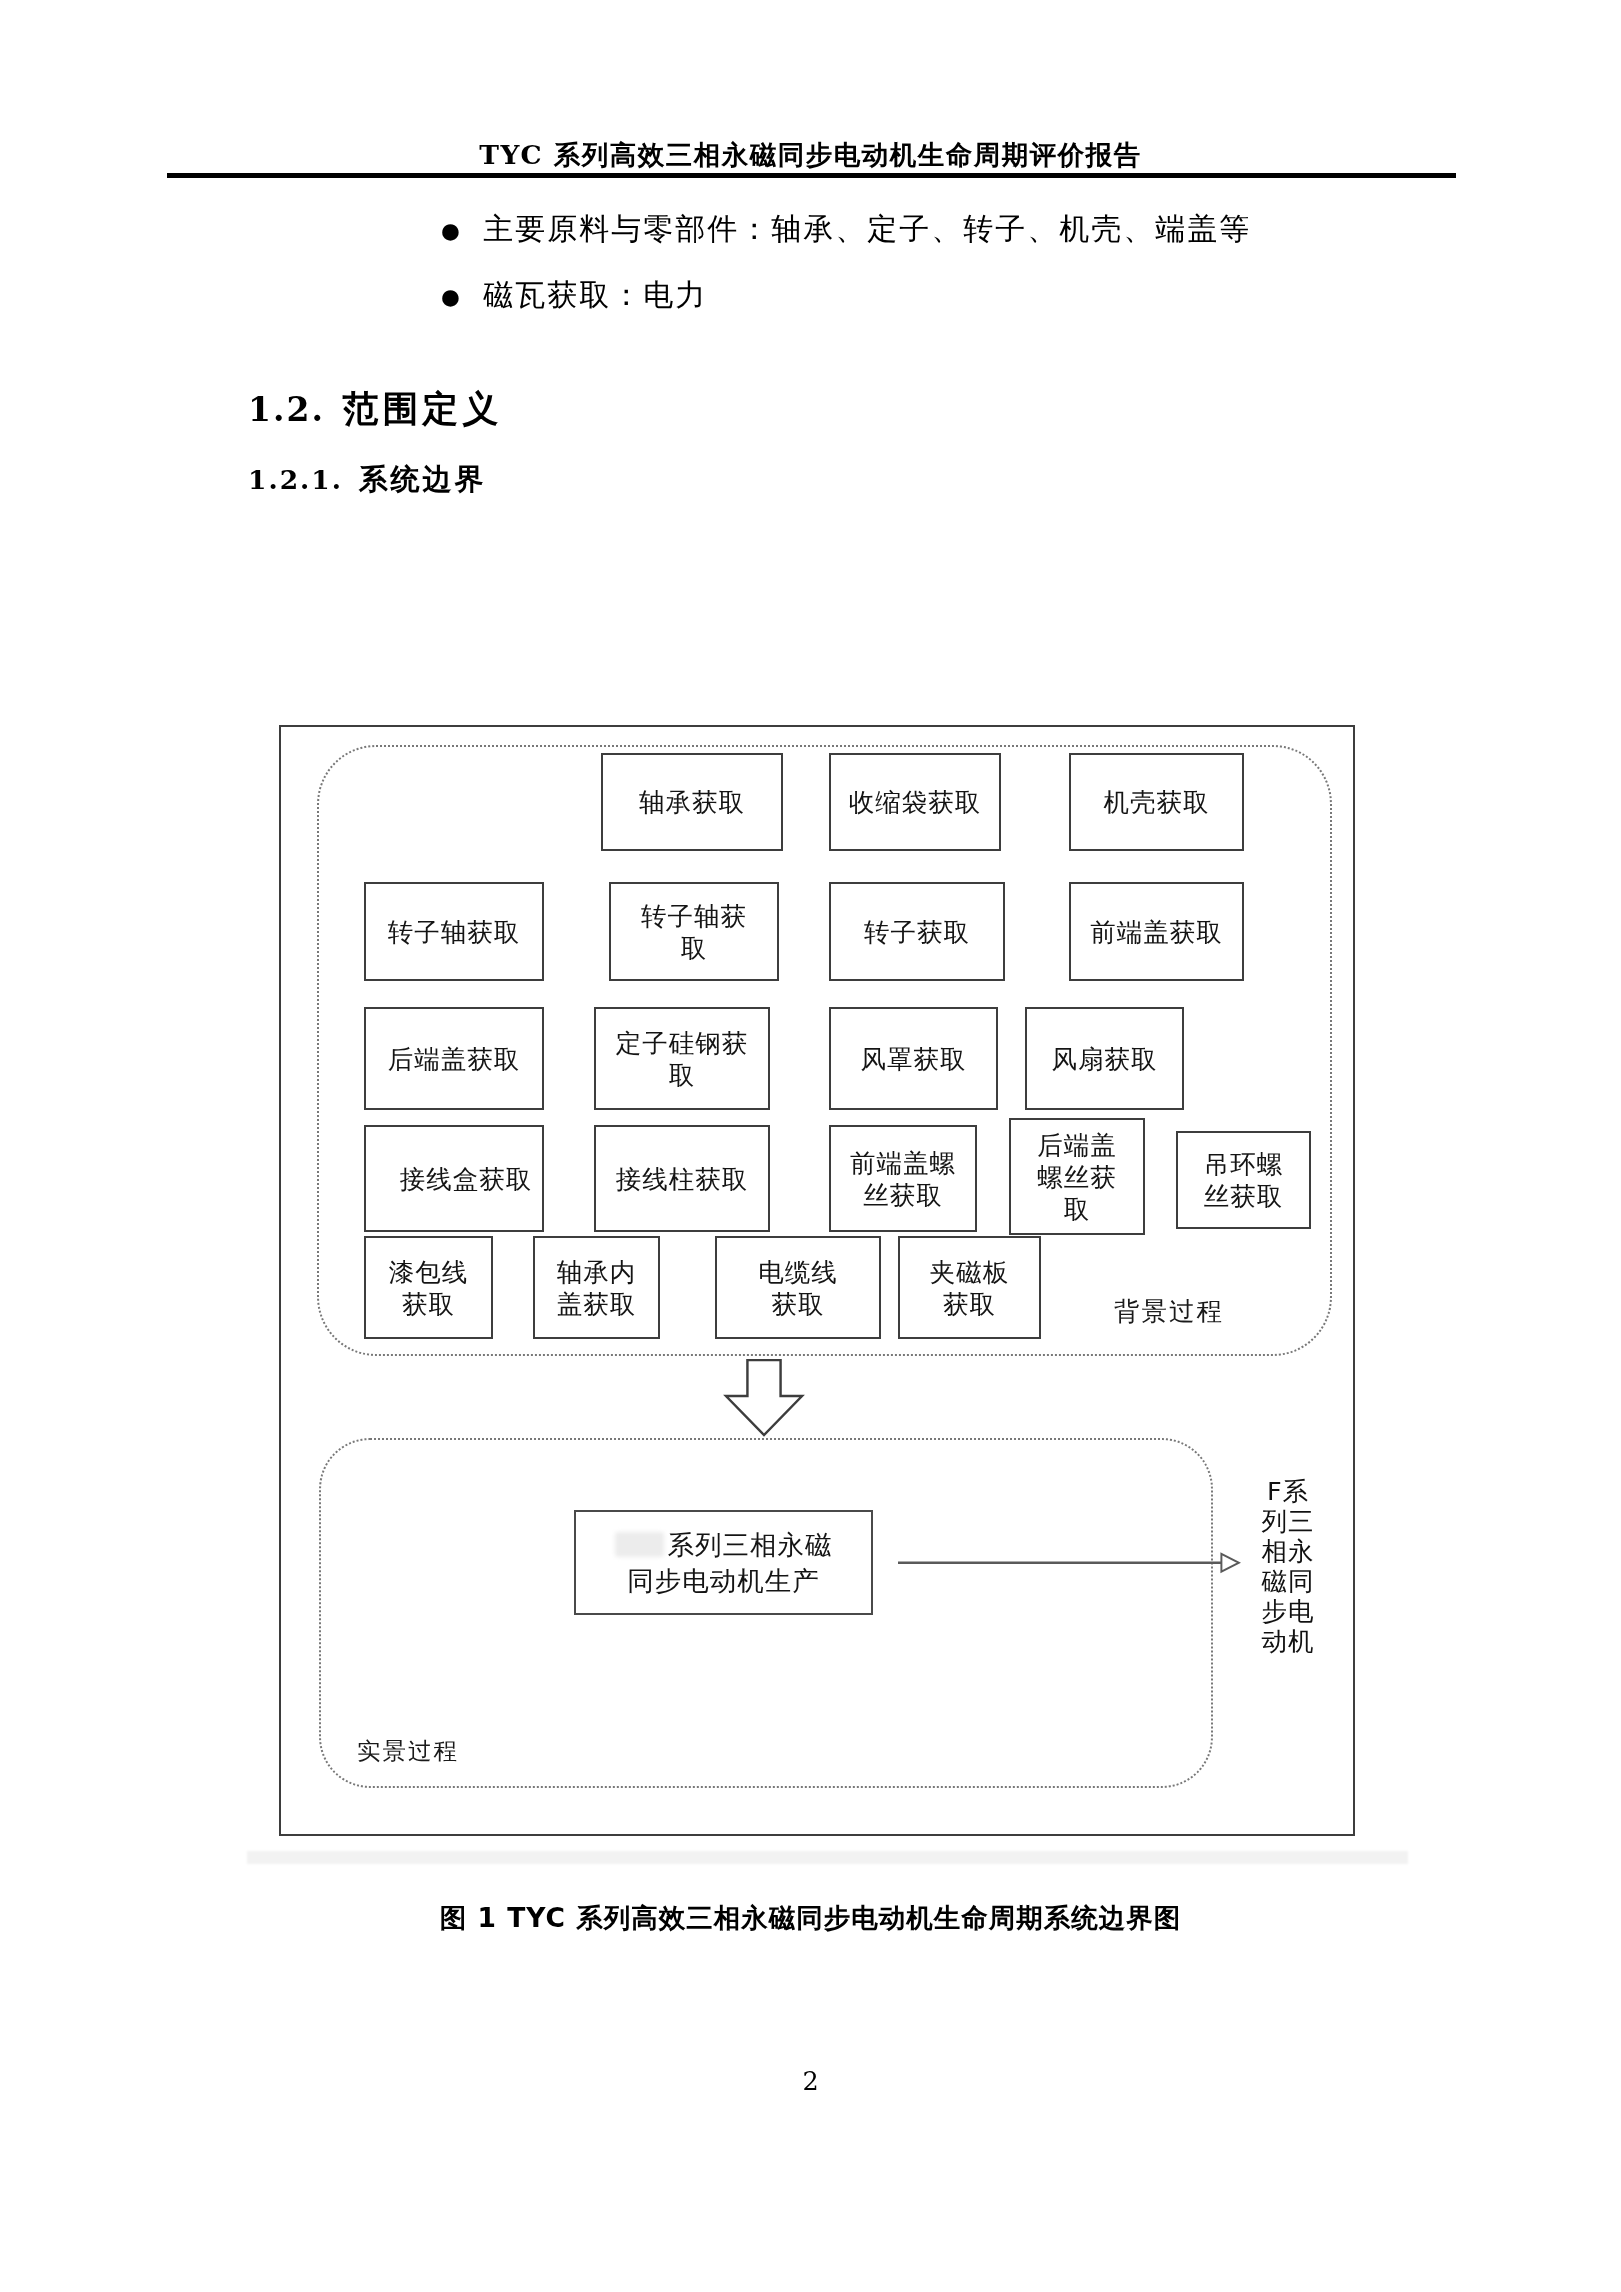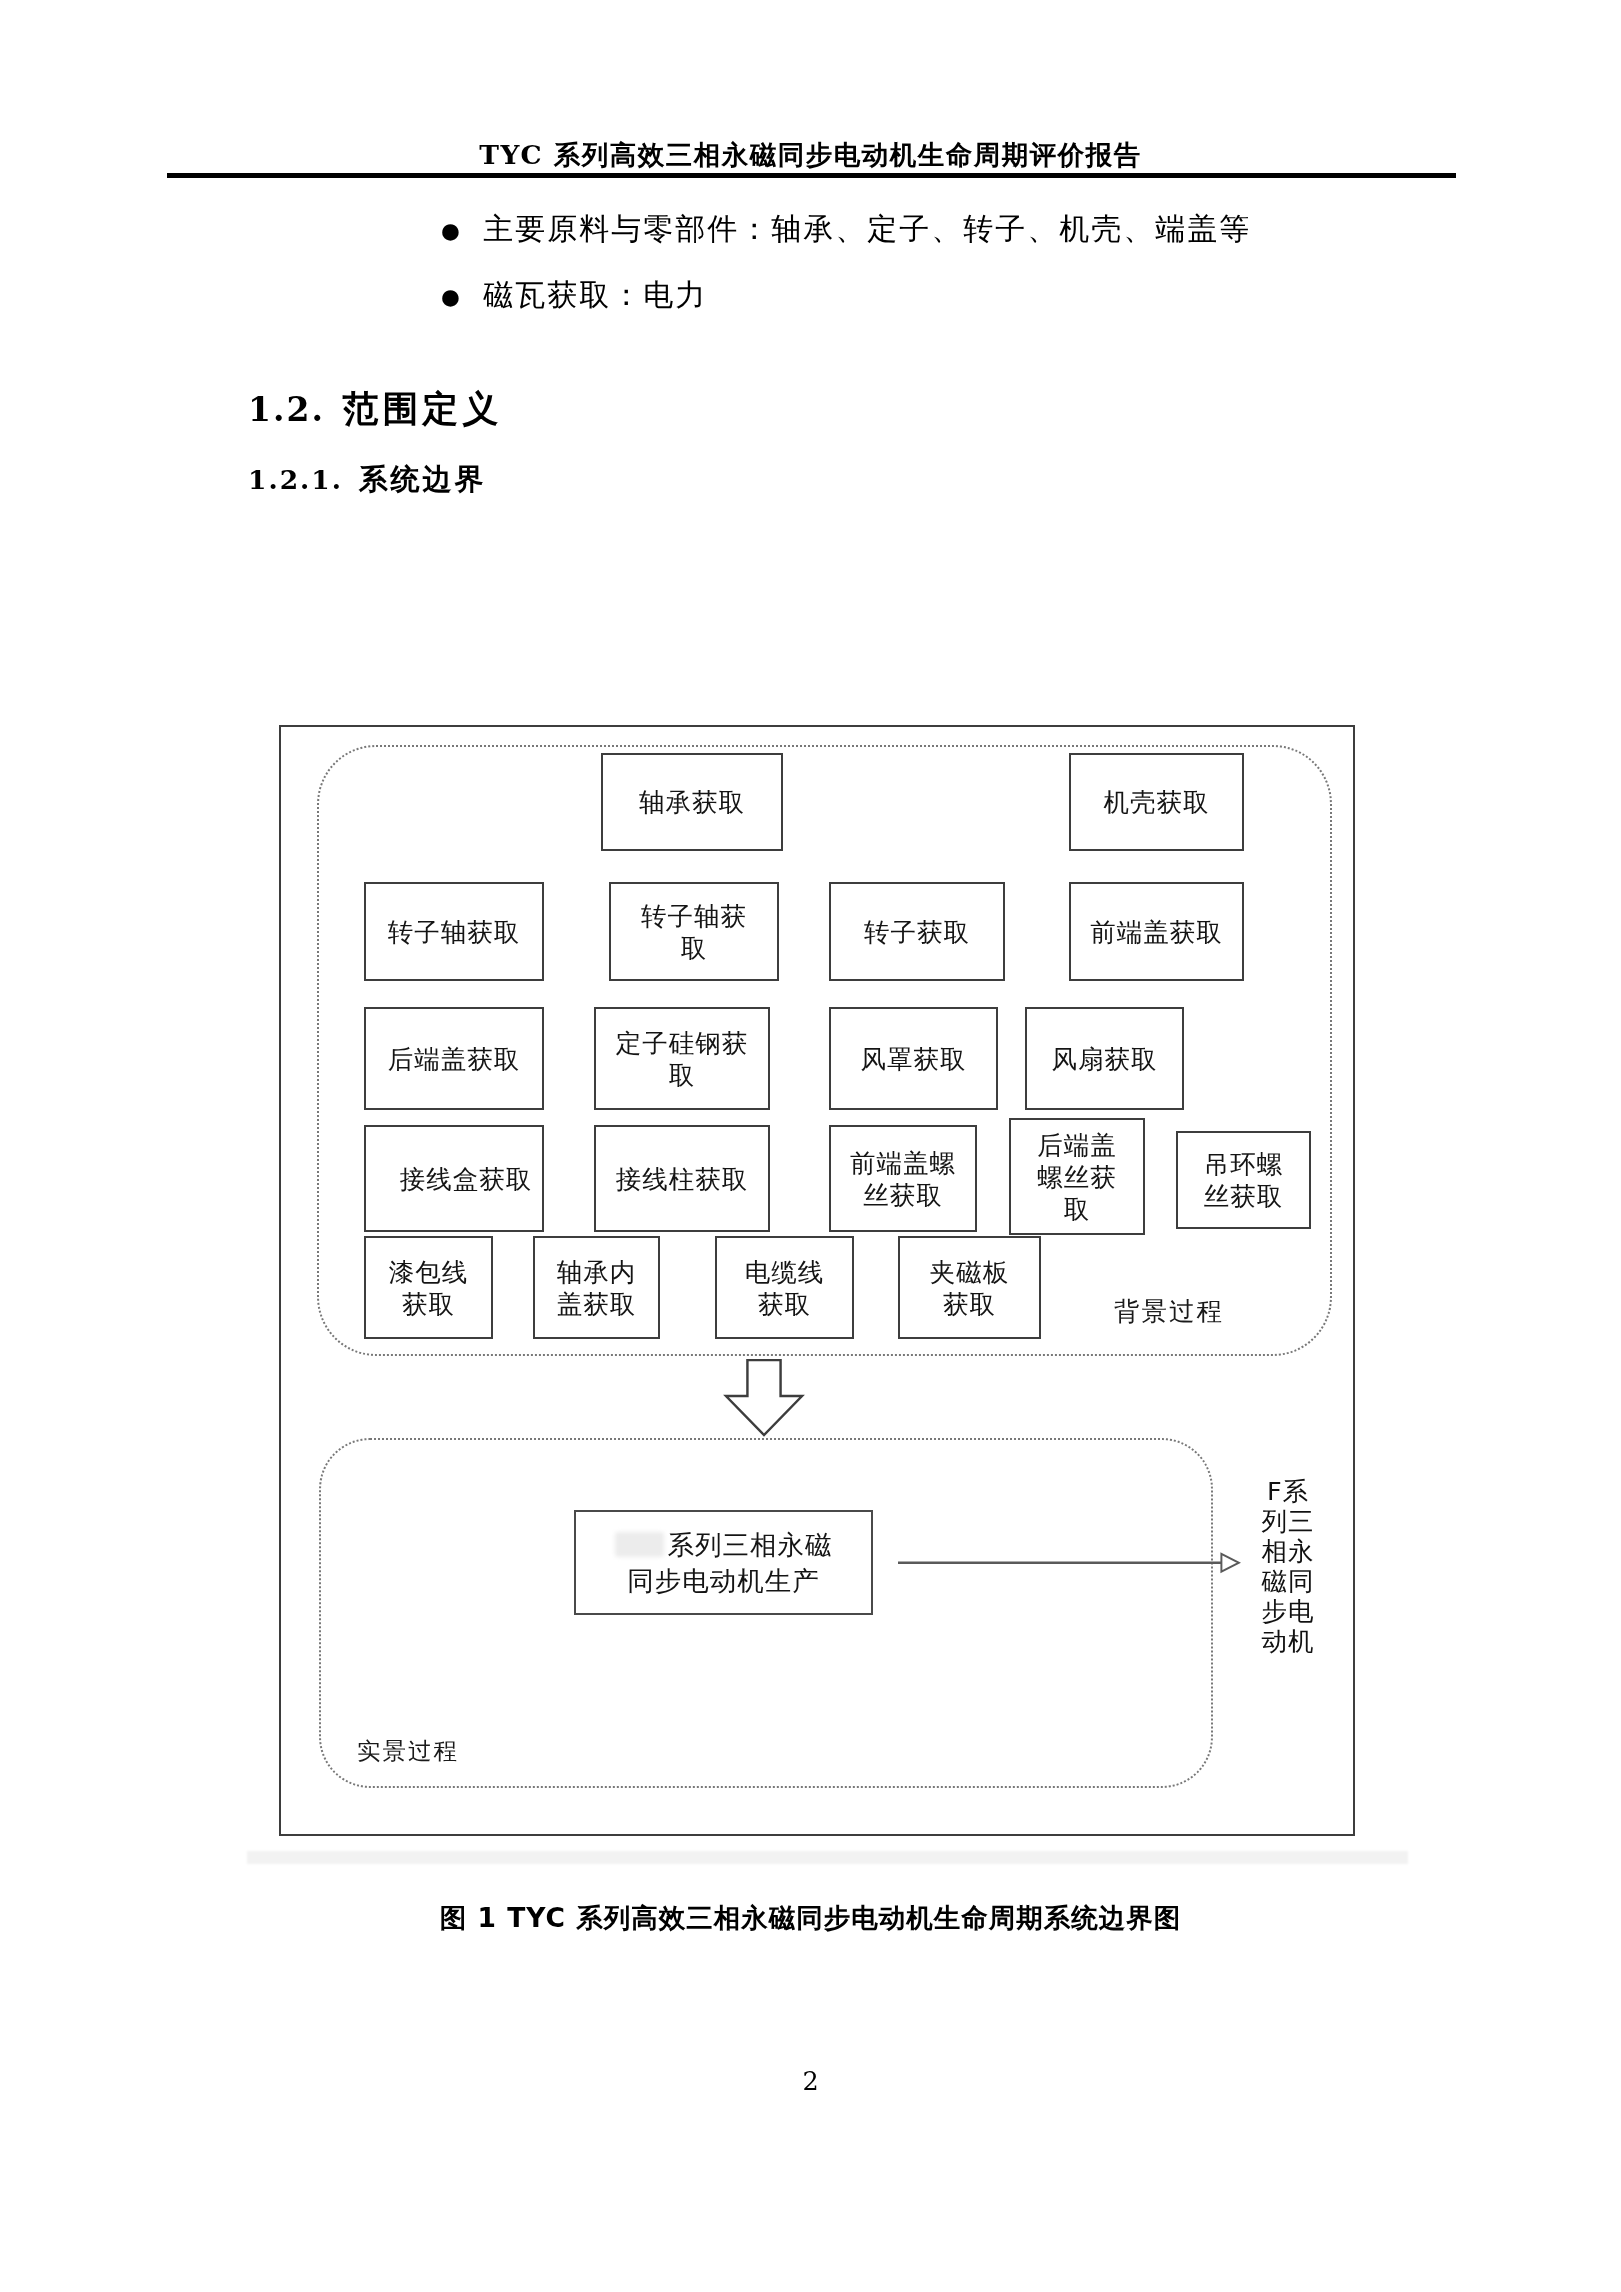--- a/index.html
+++ b/index.html
@@ -108,20 +108,21 @@
     <span class="num">1.2.1.</span>
     <span class="ttl">系统边界</span>
   </div>
 
 
   <div class="abs figure">
 
     <div class="abs bg-rect"></div>
 
     <div class="abs pbox" style="left:320px;top:25.5px;width:182px;height:98px;">轴承获取</div>
+    <div class="abs pbox" style="left:548px;top:25.5px;width:172px;height:98px;">收缩袋获取</div>
     <div class="abs pbox" style="left:788px;top:25.5px;width:175px;height:98px;">机壳获取</div>
 
     <div class="abs pbox" style="left:83px;top:155px;width:180px;height:99px;">转子轴获取</div>
     <div class="abs pbox" style="left:328px;top:155px;width:170px;height:99px;">转子轴获
 取</div>
     <div class="abs pbox" style="left:548px;top:155px;width:176px;height:99px;">转子获取</div>
     <div class="abs pbox" style="left:788px;top:155px;width:175px;height:99px;">前端盖获取</div>
 
     <div class="abs pbox" style="left:83px;top:280px;width:180px;height:103px;">后端盖获取</div>
     <div class="abs pbox" style="left:313px;top:280px;width:176px;height:103px;">定子硅钢获
@@ -136,21 +137,21 @@
     <div class="abs pbox" style="left:728px;top:391px;width:136px;height:117px;">后端盖
 螺丝获
 取</div>
     <div class="abs pbox" style="left:895px;top:404px;width:135px;height:98px;">吊环螺
 丝获取</div>
 
     <div class="abs pbox" style="left:83px;top:509px;width:129px;height:103px;">漆包线
 获取</div>
     <div class="abs pbox" style="left:252px;top:509px;width:127px;height:103px;">轴承内
 盖获取</div>
-    <div class="abs pbox" style="left:434px;top:509px;width:139px;height:103px;">电缆线
+    <div class="abs pbox" style="left:434px;top:509px;width:166px;height:103px;">电缆线
 获取</div>
     <div class="abs pbox" style="left:617px;top:509px;width:143px;height:103px;">夹磁板
 获取</div>
 
     <div class="abs zone-label bg-label">背景过程</div>
 
     <svg class="abs down-arrow" width="98" height="78" viewBox="0 0 100 80">
       <polygon points="33,1 67,1 67,38 89,38 50,78 11,38 33,38" fill="#ffffff" stroke="#3d3d3d" stroke-width="2.5"></polygon>
     </svg>
 

